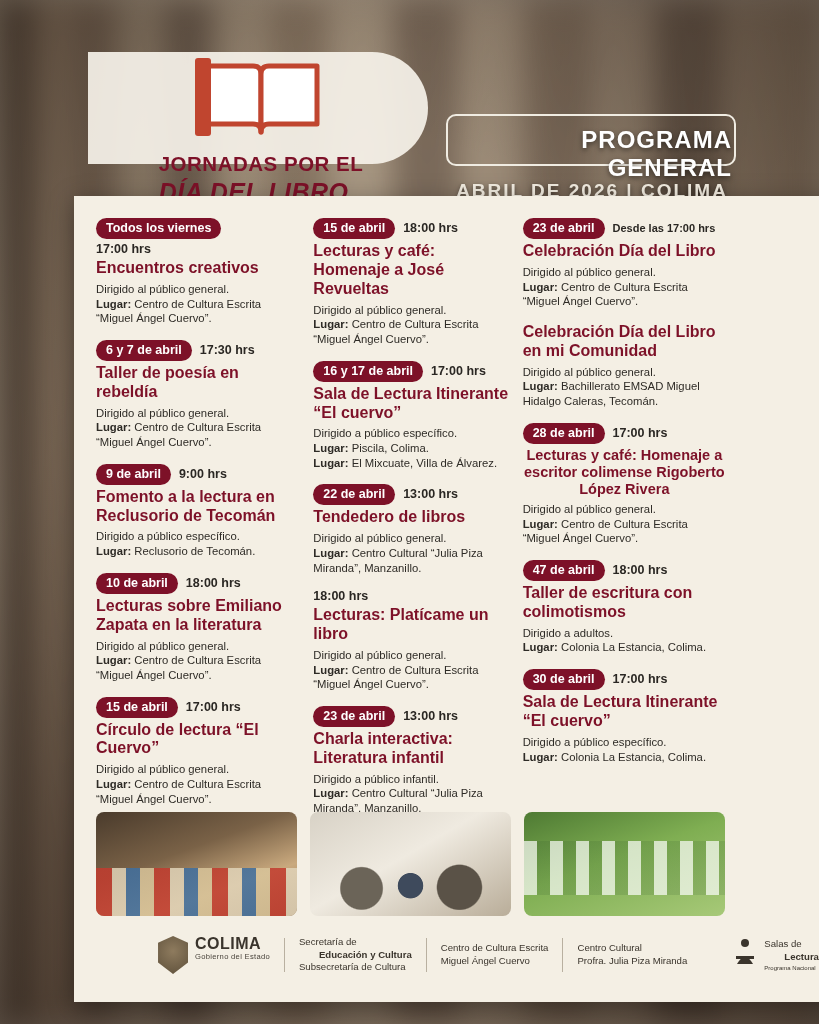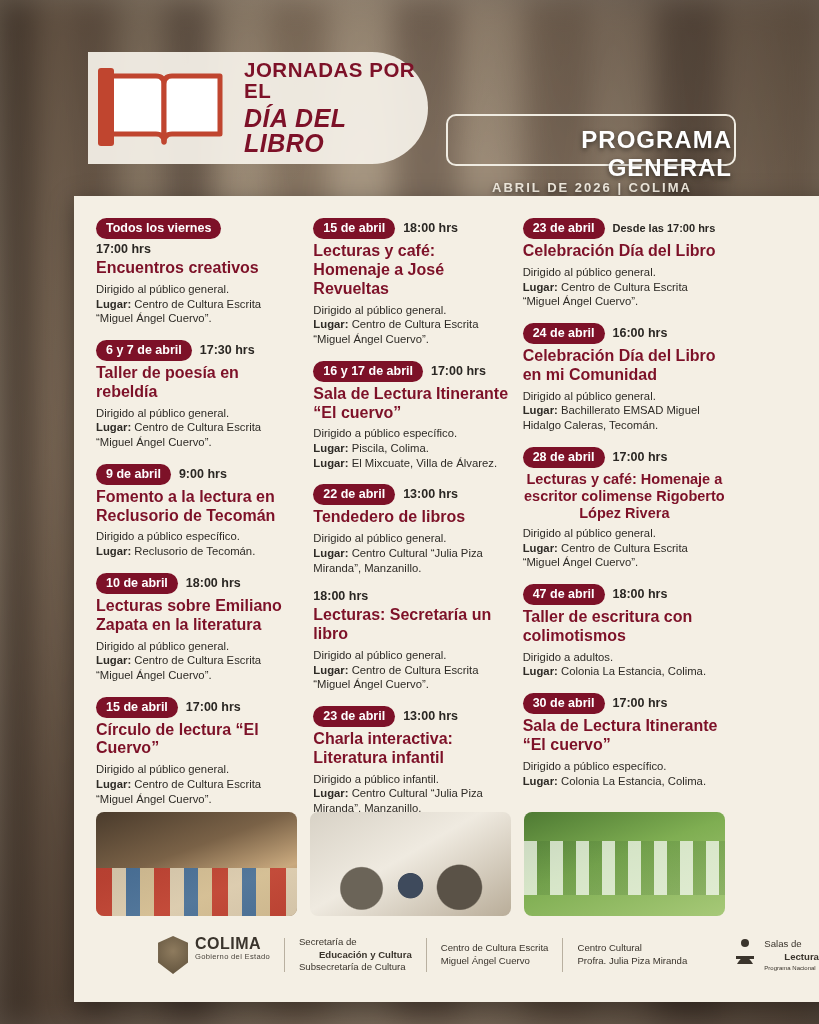--- a/index.html
+++ b/index.html
@@ -33,20 +33,21 @@
   .header {
     position: absolute; top: 44px; left: 0; right: 0; height: 130px;
   }
   .logo-wrap {
     position: absolute; left: 88px; top: 8px;
     width: 340px; height: 112px;
     background: rgba(245,241,232,.93);
     border-radius: 0 56px 56px 0;
     display: flex; align-items: center; gap: 10px;
     padding-left: 6px;
+    flex-direction: column;
   }
   .book-icon { width: 140px; height: 92px; position: relative; flex: none; }
   .logo-text { line-height: 1; }
   .logo-l1 {
     font-weight: bold; font-size: 20.5px; letter-spacing: .5px; color: #7d1128;
   }
   .logo-l2 {
     font-style: italic; font-weight: bold; font-size: 25px; letter-spacing: .5px;
     color: #7d1128; margin-top: 5px;
   }
@@ -55,21 +56,21 @@
     width: 290px; height: 52px;
     border: 2px solid #f0ece2; border-radius: 10px;
   }
   .prog-title {
     position: absolute; left: 452px; top: 82px; width: 280px;
     text-align: right; color: #fff; font-weight: bold; font-size: 24px; letter-spacing: 1px;
     text-shadow: 0 2px 5px rgba(0,0,0,.5);
   }
   .prog-sub {
     position: absolute; left: 452px; top: 136px; width: 280px;
-    text-align: center; color: #f2ece0; font-weight: bold; font-size: 13px; letter-spacing: 2px;
+    text-align: center; color: #f2ece0; font-weight: bold; font-size: 19px; letter-spacing: 2px;
     text-shadow: 0 2px 5px rgba(0,0,0,.55);
   }
 
   
   .sheet {
     position: absolute; left: 74px; top: 196px; width: 797px; height: 806px;
     background: #f4efe4;
     box-shadow: 0 6px 24px rgba(0,0,0,.35);
   }
   .cols {
@@ -255,21 +256,21 @@
             <span class="pill">22 de abril</span>
             <span class="hrs">13:00 hrs</span>
           </div>
         <div class="ev-title">Tendedero de libros</div>
         <div class="ev-meta"><span>Dirigido al público general.</span><br>
           <b>Lugar:</b>
           <span>Centro Cultural “Julia Piza Miranda”, Manzanillo.</span></div>
       </div>
       <div class="ev">
         <div class="hrs-alone">18:00 hrs</div>
-        <div class="ev-title">Lecturas: Secretaría un libro</div>
+        <div class="ev-title">Lecturas: Platícame un libro</div>
         <div class="ev-meta"><span>Dirigido al público general.</span><br>
           <b>Lugar:</b>
           <span>Centro de Cultura Escrita “Miguel Ángel Cuervo”.</span></div>
       </div>
       <div class="ev">
         <div class="ev-head">
             <span class="pill">23 de abril</span>
             <span class="hrs">13:00 hrs</span>
           </div>
         <div class="ev-title">Charla interactiva: Literatura infantil</div>
@@ -284,24 +285,20 @@
         <div class="ev-head">
             <span class="pill">23 de abril</span>
             <span class="hrs-2l">Desde las 17:00 hrs</span>
           </div>
         <div class="ev-title">Celebración Día del Libro</div>
         <div class="ev-meta"><span>Dirigido al público general.</span><br>
           <b>Lugar:</b>
           <span>Centro de Cultura Escrita “Miguel Ángel Cuervo”.</span></div>
       </div>
       <div class="ev">
-        <div class="ev-head">
-            <span class="pill">24 de abril</span>
-            <span class="hrs">16:00 hrs</span>
-          </div>
         <div class="ev-title">Celebración Día del Libro en mi Comunidad</div>
         <div class="ev-meta"><span>Dirigido al público general.</span><br>
           <b>Lugar:</b>
           <span>Bachillerato EMSAD Miguel Hidalgo Caleras, Tecomán.</span></div>
       </div>
       <div class="ev">
         <div class="ev-head">
             <span class="pill">28 de abril</span>
             <span class="hrs">17:00 hrs</span>
           </div>

